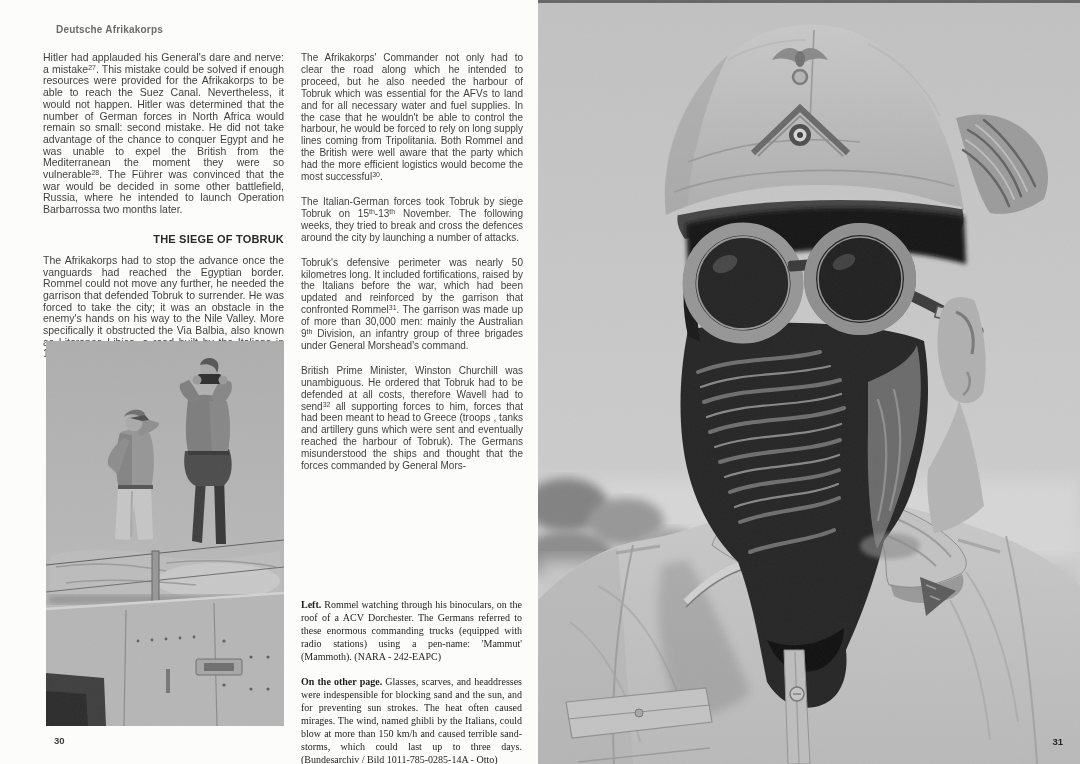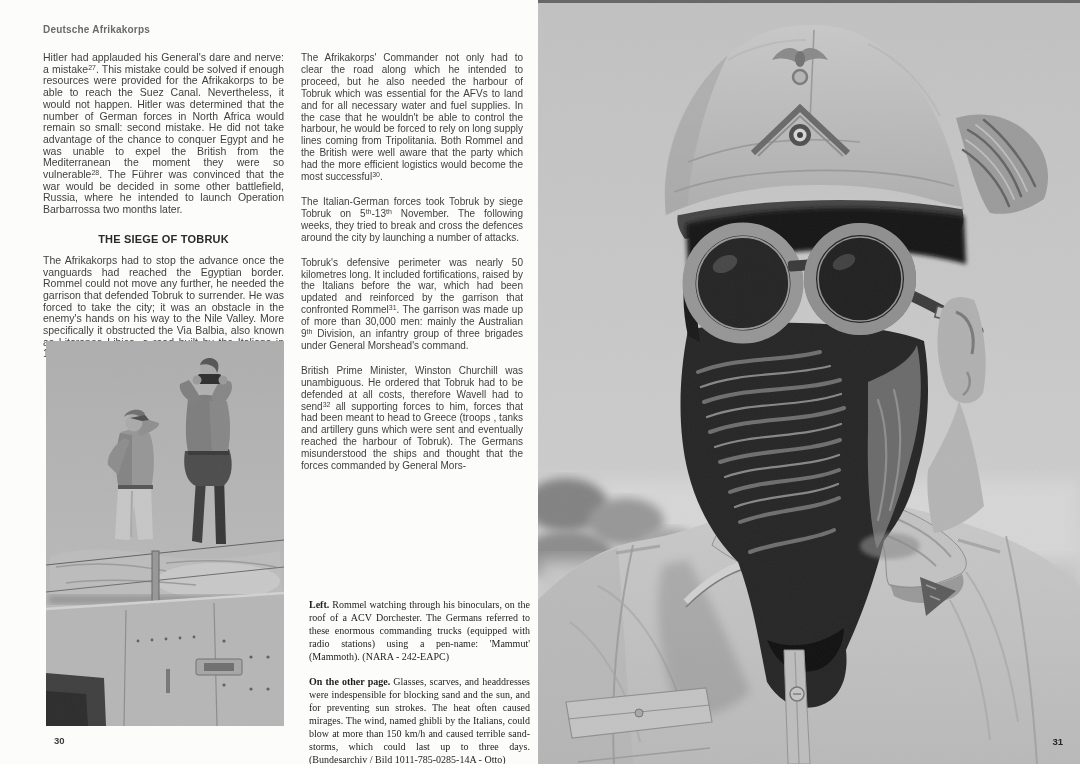--- a/index.html
+++ b/index.html
@@ -1,31 +1,31 @@
 <!DOCTYPE html>
 <html><head>
 <meta charset="utf-8">
 <style>
   html,body{margin:0;padding:0;background:#e8e8e6;}
   .spread{position:relative;width:1080px;height:764px;background:#fcfcfb;overflow:hidden;
           font-family:"Liberation Sans","DejaVu Sans",sans-serif;}
   .page-left{position:absolute;left:0;top:0;width:538px;height:764px;background:#fcfcfb;}
   .page-right{position:absolute;left:538px;top:0;width:542px;height:764px;}
-  .running-head{position:absolute;left:43px;top:24px;font-size:10px;font-weight:bold;color:#6b6b6b;letter-spacing:.2px;}
+  .running-head{position:absolute;left:56px;top:24px;font-size:10px;font-weight:bold;color:#6b6b6b;letter-spacing:.2px;}
   .col{position:absolute;top:52px;text-align:justify;color:#3f3f3f;}
   .col1{left:43px;width:241px;font-size:10.5px;line-height:11.7px;}
   .col2{left:301px;width:222px;font-size:10px;line-height:11.9px;}
   .col p{margin:0 0 13px 0;}
   .col1 p{margin-bottom:17px;}
-  .subhead{margin:0 0 10px 0;font-size:11px;line-height:12px;font-weight:bold;color:#2a2a2a;letter-spacing:.2px;text-align:center;}
+  .subhead{margin:0 0 10px 0;font-size:11px;line-height:12px;font-weight:bold;color:#2a2a2a;letter-spacing:.2px;text-align:right;}
   .it{}
   .bd{font-weight:bold;}
   .sup{font-size:7px;vertical-align:3px;line-height:0;}
   .caption{position:absolute;width:221px;left:301px;text-align:justify;
-           font-family:"Liberation Serif","DejaVu Serif",serif;font-size:10px;line-height:13px;color:#1d1d1d;margin-left:8px;}
+           font-family:"Liberation Serif","DejaVu Serif",serif;font-size:10px;line-height:13px;color:#1d1d1d;}
   .cap1{top:598px;}
   .cap2{top:675px;}
   .photo-left{position:absolute;left:46px;top:341px;width:238px;height:385px;margin:0;}
   .photo-right{position:absolute;left:0;top:0;width:542px;height:764px;}
   .pagenum{position:absolute;font-size:9.5px;font-weight:bold;color:#3c3c3c;}
   .pn-left{left:54px;top:735px;}
   .pn-right{right:17px;top:736px;color:#262626;}
   svg{display:block;}
 </style>
 </head>
@@ -38,21 +38,21 @@
     <div class="running-head">Deutsche Afrikakorps</div>
 
     <div class="col col1">
       <p><span>Hitler had applauded his General's dare and nerve: a mistake</span><span class="sup">27</span><span>. This mistake could be solved if enough resources were provided for the </span><span class="it">Afrikakorps</span><span> to be able to reach the Suez Canal. Nevertheless, it would not happen. Hitler was determined that the number of German forces in North Africa would remain so small: second mistake. He did not take advantage of the chance to conquer Egypt and he was unable to expel the British from the Mediterranean the moment they were so vulnerable</span><span class="sup">28</span><span>. The </span><span class="it">Führer</span><span> was convinced that the war would be decided in some other battlefield, Russia, where he intended to launch Operation </span><span class="it">Barbarrossa</span><span> two months later.</span></p>
       <h2 class="subhead">THE SIEGE OF TOBRUK</h2>
       <p><span>The </span><span class="it">Afrikakorps</span><span> had to stop the advance once the vanguards had reached the Egyptian border. Rommel could not move any further, he needed the garrison that defended Tobruk to surrender. He was forced to take the city; it was an obstacle in the enemy's hands on his way to the Nile Valley. More specifically it obstructed the </span><span class="it">Via Balbia</span><span>, also known as </span><span class="it">Litoranea Libica</span><span>, a road built by the Italians in 1936 (renamed by the Germans </span><span class="it">Rommelbahn</span><span>)</span><span class="sup">29</span><span>.</span></p>
     </div>
 
     <div class="col col2">
       <p><span>The </span><span class="it">Afrikakorps'</span><span> Commander not only had to clear the road along which he intended to proceed, but he also needed the harbour of Tobruk which was essential for the AFVs to land and for all necessary water and fuel supplies. In the case that he wouldn't be able to control the harbour, he would be forced to rely on long supply lines coming from Tripolitania. Both Rommel and the British were well aware that the party which had the more efficient logistics would become the most successful</span><span class="sup">30</span><span>.</span></p>
-      <p><span>The Italian-German forces took Tobruk by siege Tobruk on 5</span><span class="sup">th</span><span>-13</span><span class="sup">th</span><span> November. The following weeks, they tried to break and cross the defences around the city by launching a number of attacks.</span></p>
+      <p><span>The Italian-German forces took Tobruk by siege Tobruk on 15</span><span class="sup">th</span><span>-13</span><span class="sup">th</span><span> November. The following weeks, they tried to break and cross the defences around the city by launching a number of attacks.</span></p>
       <p><span>Tobruk's defensive perimeter was nearly 50 kilometres long. It included fortifications, raised by the Italians before the war, which had been updated and reinforced by the garrison that confronted Rommel</span><span class="sup">31</span><span>. The garrison was made up of more than 30,000 men: mainly the Australian 9</span><span class="sup">th</span><span> Division, an infantry group of three brigades under General Morshead's command.</span></p>
       <p><span>British Prime Minister, Winston Churchill was unambiguous. He ordered that Tobruk had to be defended at all costs, therefore Wavell had to send</span><span class="sup">32</span><span> all supporting forces to him, forces that had been meant to head to Greece (troops , tanks and artillery guns which were sent and eventually reached the harbour of Tobruk). The Germans misunderstood the ships and thought that the forces commanded by General Mors-</span></p>
     </div>
 
     <figure class="photo-left">
       <svg width="238" height="385" viewBox="0 0 238 385">
         <defs>
           <linearGradient id="skyL" x1="0" y1="0" x2="0" y2="1">
             <stop offset="0" stop-color="#aeaeae"></stop>
               <stop offset="1" stop-color="#bfbfbf"></stop>

